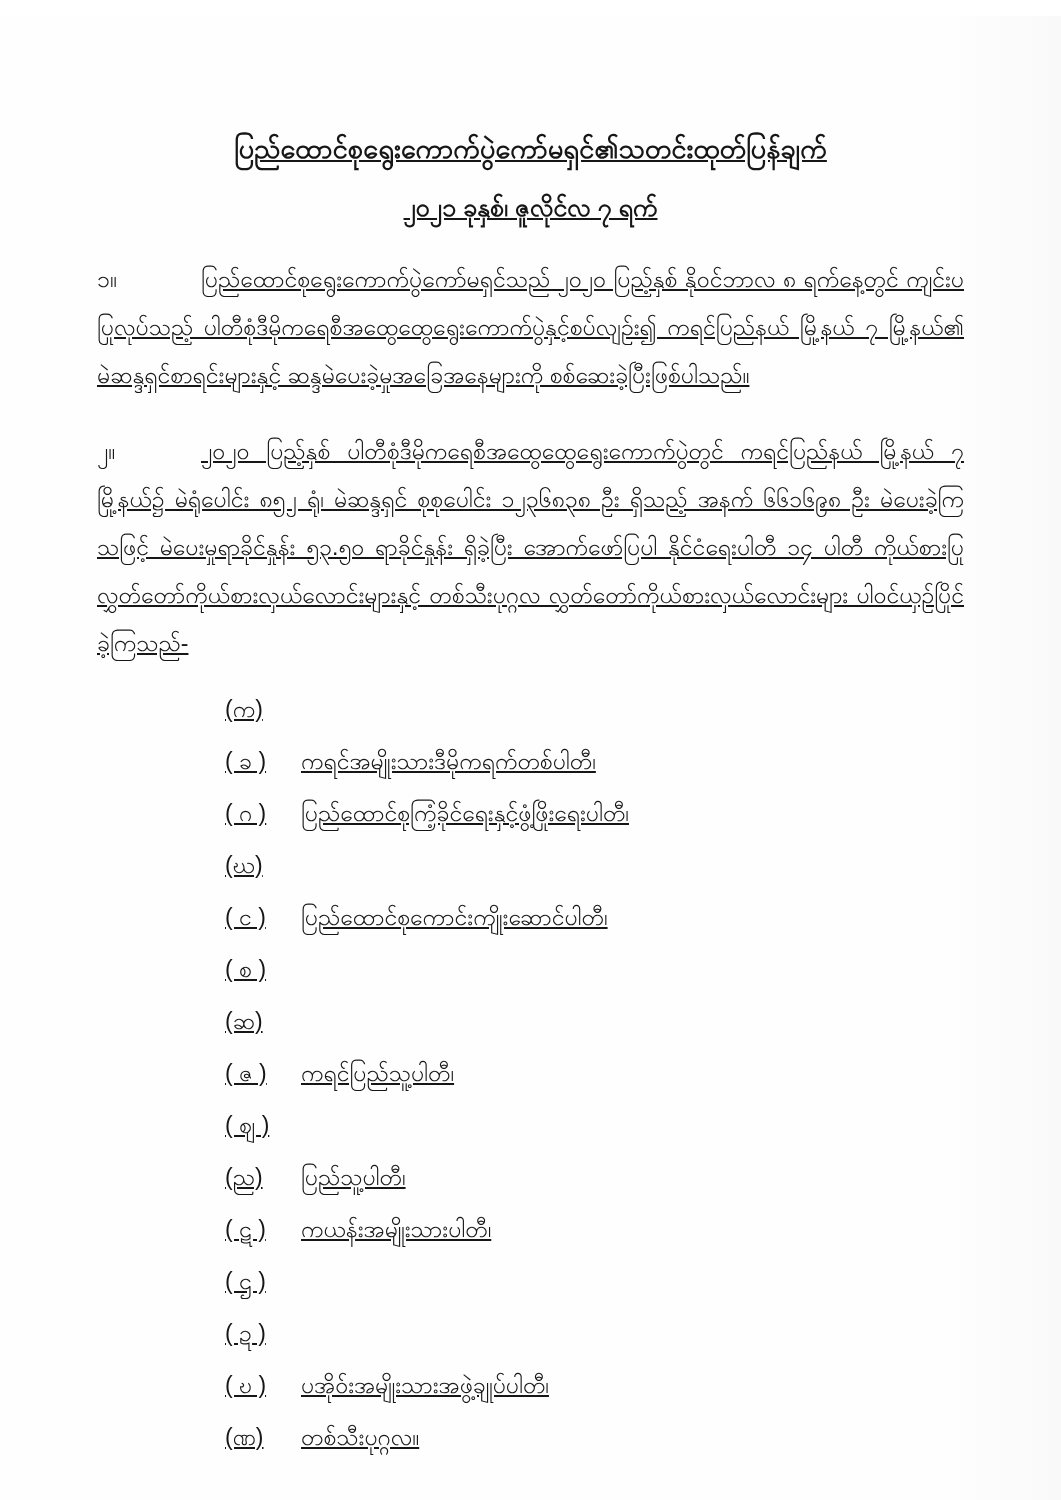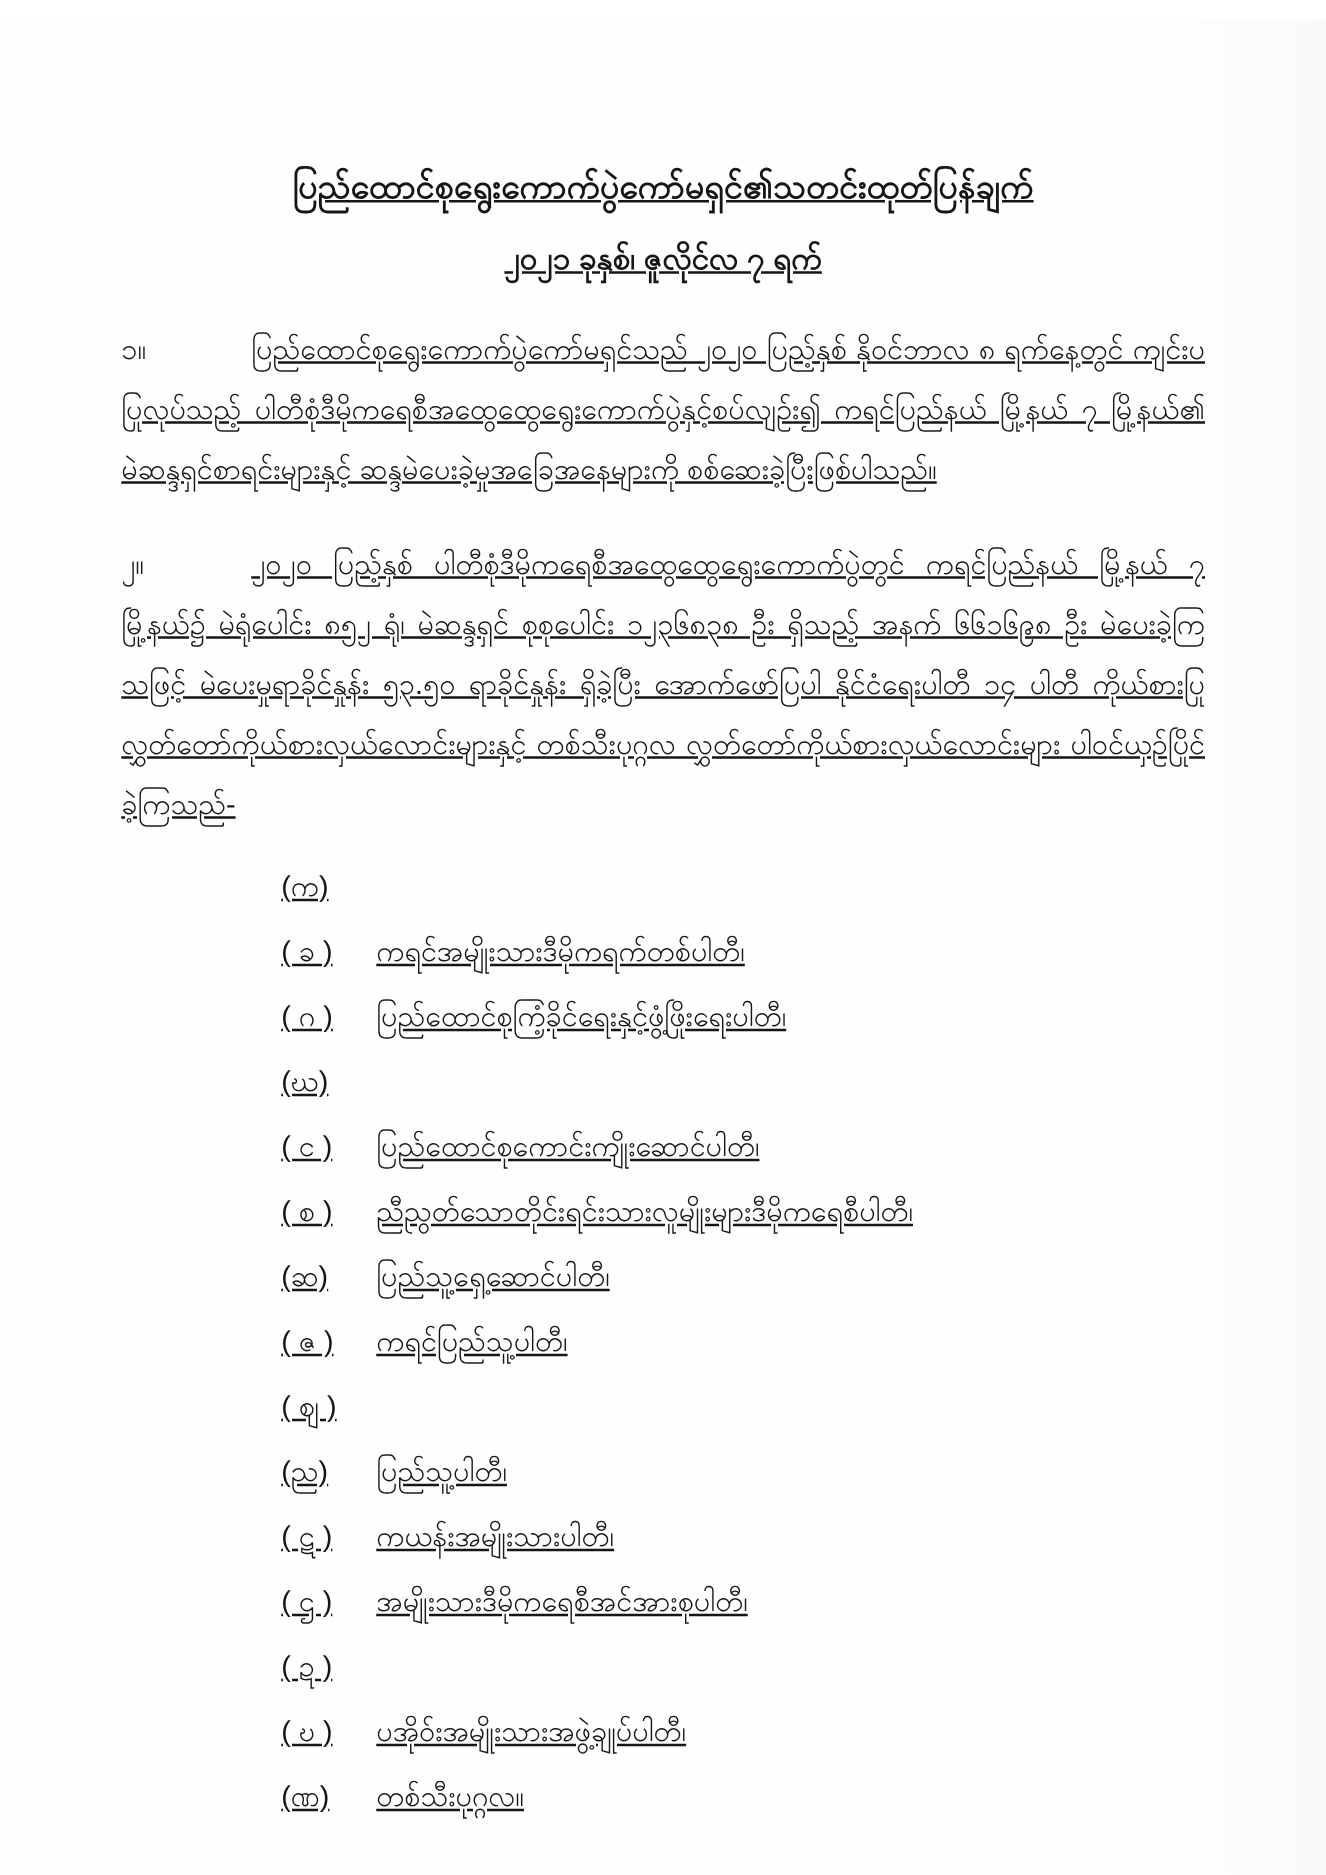--- a/index.html
+++ b/index.html
@@ -107,44 +107,41 @@
     </div>
     <div class="party-row">
       <span class="party-label">(ဃ)</span>
     </div>
     <div class="party-row">
       <span class="party-label">( င )</span>
       <span class="party-text">ပြည်ထောင်စုကောင်းကျိုးဆောင်ပါတီ၊</span>
     </div>
     <div class="party-row">
       <span class="party-label">( စ )</span>
-      <span class="party-text">ညီညွတ်သောတိုင်းရင်းသားလူမျိုးများဒီမိုကရေစီပါတီ၊</span>
     </div>
     <div class="party-row">
       <span class="party-label">(ဆ)</span>
-      <span class="party-text">ပြည်သူ့ရှေ့ဆောင်ပါတီ၊</span>
     </div>
     <div class="party-row">
       <span class="party-label">( ဇ )</span>
       <span class="party-text">ကရင်ပြည်သူ့ပါတီ၊</span>
     </div>
     <div class="party-row">
       <span class="party-label">( ဈ )</span>
     </div>
     <div class="party-row">
       <span class="party-label">(ည)</span>
       <span class="party-text">ပြည်သူ့ပါတီ၊</span>
     </div>
     <div class="party-row">
       <span class="party-label">( ဋ )</span>
       <span class="party-text">ကယန်းအမျိုးသားပါတီ၊</span>
     </div>
     <div class="party-row">
       <span class="party-label">( ဌ )</span>
-      <span class="party-text">အမျိုးသားဒီမိုကရေစီအင်အားစုပါတီ၊</span>
     </div>
     <div class="party-row">
       <span class="party-label">( ဍ )</span>
     </div>
     <div class="party-row">
       <span class="party-label">( ဎ )</span>
       <span class="party-text">ပအိုဝ်းအမျိုးသားအဖွဲ့ချုပ်ပါတီ၊</span>
     </div>
     <div class="party-row">
       <span class="party-label">(ဏ)</span>

